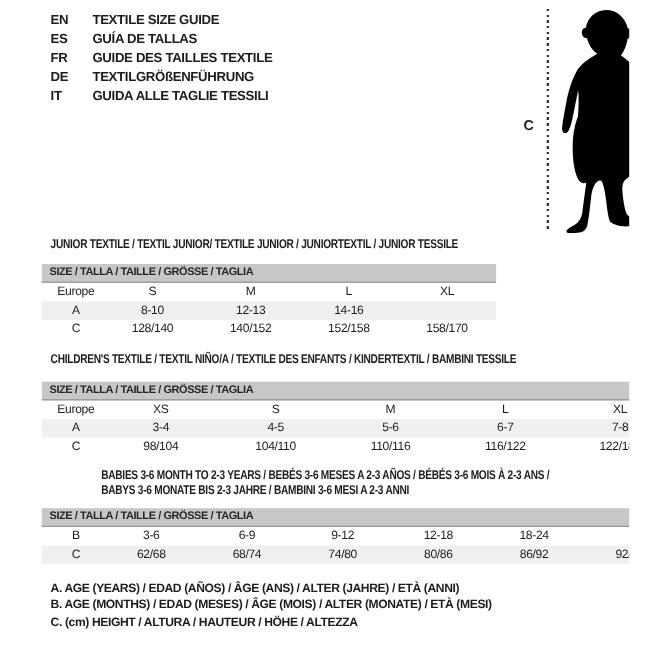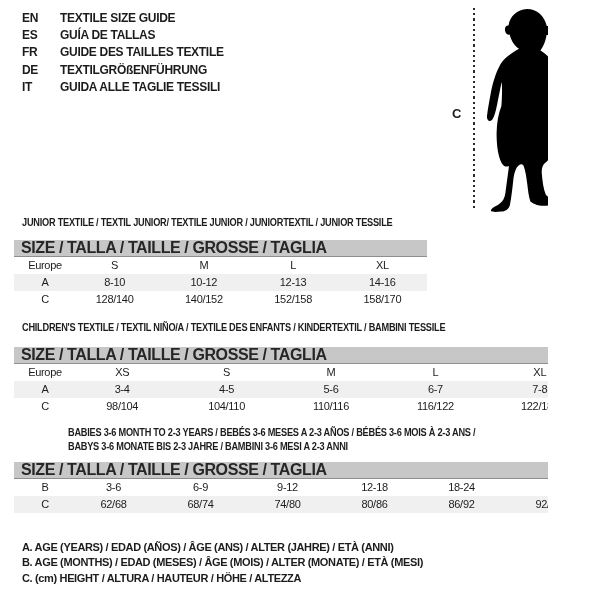--- a/index.html
+++ b/index.html
@@ -1,21 +1,21 @@
 <!DOCTYPE html>
 <html style="--header-bar: #c7c7c7; --header-bar-border: #8e8e8e; --row-shade: #f0f0f0; --text: #1c1c1c; --silhouette: #000000;"><head>
 <meta charset="utf-8">
 <style>
   html,body{margin:0;padding:0;}
   body{
     width:600px;height:600px;background:#ffffff;
     font-family:"Liberation Sans",sans-serif;
     color:var(--text,#1c1c1c);
   }
-  .canvas{position:relative;width:548px;height:600px;overflow:hidden;background:#fff;}
+  .canvas{position:relative;width:548px;height:600px;overflow:hidden;background:#fff;margin-left:24px;}
 
   
   .lang-block{position:absolute;top:10px;left:22px;font-weight:bold;font-size:12px;
     line-height:17.2px;letter-spacing:-0.3px;white-space:nowrap;}
   .lang-row{display:flex;}
   .lang-code{width:38px;flex:0 0 38px;}
 
   
   .dotted-line{position:absolute;left:473px;top:8px;width:2px;height:201px;
     background:repeating-linear-gradient(to bottom,#2a2a2a 0 2.2px,transparent 2.2px 5.2px);}
@@ -28,29 +28,29 @@
   .sec1{top:321px;}
   .sec2{top:426px;padding-left:46px;}
   .section-title-box{margin-left:22px;font-weight:bold;font-size:11.5px;line-height:13.5px;
     letter-spacing:-0.3px;transform:scaleX(0.8);transform-origin:left top;white-space:nowrap;}
   .size-table{position:absolute;left:14px;}
   .sec0 .size-table{top:24px;width:413px;}
   .sec1 .size-table{top:26px;width:578px;}
   .sec2 .size-table{top:36px;width:578px;}
   .size-table-header{height:17px;line-height:16px;background:var(--header-bar,#c7c7c7);
     border-bottom:1px solid var(--header-bar-border,#8e8e8e);padding-left:7px;
-    font-weight:bold;font-size:16px;letter-spacing:-0.4px;box-sizing:border-box;
+    font-weight:bold;font-size:10px;letter-spacing:-0.4px;box-sizing:border-box;
     white-space:nowrap;overflow:hidden;color:#262626;}
   .t-row{display:grid;height:17px;line-height:17px;font-size:11px;letter-spacing:-0.3px;}
   .t-row.shaded{background:var(--row-shade,#f0f0f0);}
   .t-cell{text-align:center;overflow:hidden;white-space:nowrap;}
   .t-cell.label{text-align:center;padding-left:6px;}
 
   
-  .legend{position:absolute;left:22px;top:540px;font-weight:bold;font-size:11px;
+  .legend{position:absolute;left:22px;top:528px;font-weight:bold;font-size:11px;
     line-height:15.4px;letter-spacing:-0.35px;white-space:nowrap;}
 </style>
 </head>
 <body>
 
 <div class="canvas">
 
   <div class="lang-block" id="langBlock">
       <div class="lang-row">
         <span class="lang-code">EN</span>
@@ -131,21 +131,20 @@
           <div class="t-row" style="grid-template-columns: 56px repeat(4, 1fr);">
             <div class="t-cell label">Europe</div>
             <div class="t-cell">S</div>
             <div class="t-cell">M</div>
             <div class="t-cell">L</div>
             <div class="t-cell">XL</div>
           </div>
           <div class="t-row shaded" style="grid-template-columns: 56px repeat(4, 1fr);">
             <div class="t-cell label">A</div>
             <div class="t-cell">8-10</div>
-            <div class="t-cell">10-12</div>
             <div class="t-cell">12-13</div>
             <div class="t-cell">14-16</div>
           </div>
           <div class="t-row" style="grid-template-columns: 56px repeat(4, 1fr);">
             <div class="t-cell label">C</div>
             <div class="t-cell">128/140</div>
             <div class="t-cell">140/152</div>
             <div class="t-cell">152/158</div>
             <div class="t-cell">158/170</div>
           </div>

